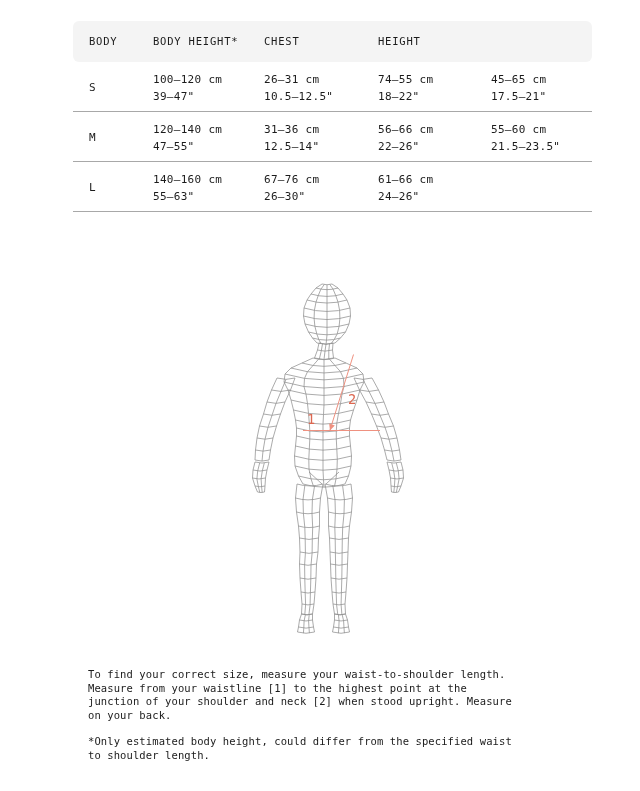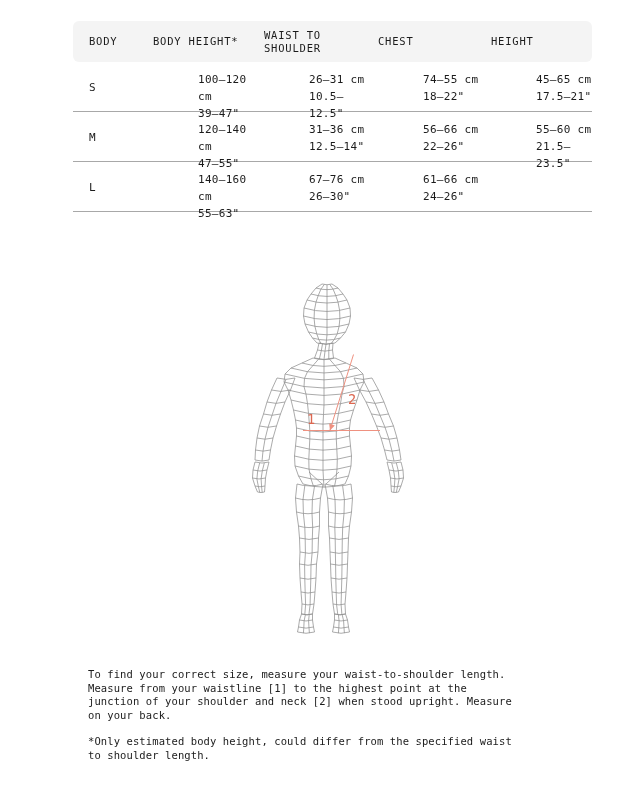--- a/index.html
+++ b/index.html
@@ -29,21 +29,21 @@
   .th { line-height:13px; white-space:pre-line; }
   .trow {
     display:grid;
     grid-template-columns:64px 111px 114px 113px 1fr;
     height:50px;
     padding:9px 0 0 16px;
     border-bottom:1px solid #a8a8a8;
     font-size:11px;
     letter-spacing:0.3px;
   }
-  .cell div { line-height:17px;margin-left:45px; }
+  .cell div { line-height:17px; }
   .size-label { margin-top:8px; line-height:17px; }
 
   
   .figure { position:absolute; left:240px; top:276px; }
   #mesh path { fill:none; stroke:#8f8f8f; stroke-width:0.75; stroke-linejoin:round; }
   .ann-line { fill:none; stroke:#ef9180; stroke-width:1; }
   .ann-arrow { fill:#ef9180; stroke:none; }
   .ann-text { fill:#dd6750; font-family:"DejaVu Sans Mono", monospace; font-size:13.5px; }
 
   
@@ -58,22 +58,20 @@
 </style>
 </head>
 <body>
 
 <div class="page">
 
   <div class="size-table">
     <div class="thead" style="background: rgb(244, 244, 244);">
       <div class="th">BODY</div>
       <div class="th">BODY HEIGHT*</div>
-      <div class="th">WAIST TO
-SHOULDER</div>
       <div class="th">CHEST</div>
       <div class="th">HEIGHT</div>
     </div>
 
     <div class="trow">
       <div class="size-label">S</div>
       <div class="cell">
         <div>100–120 cm</div>
         <div>39–47"</div>
       </div>

